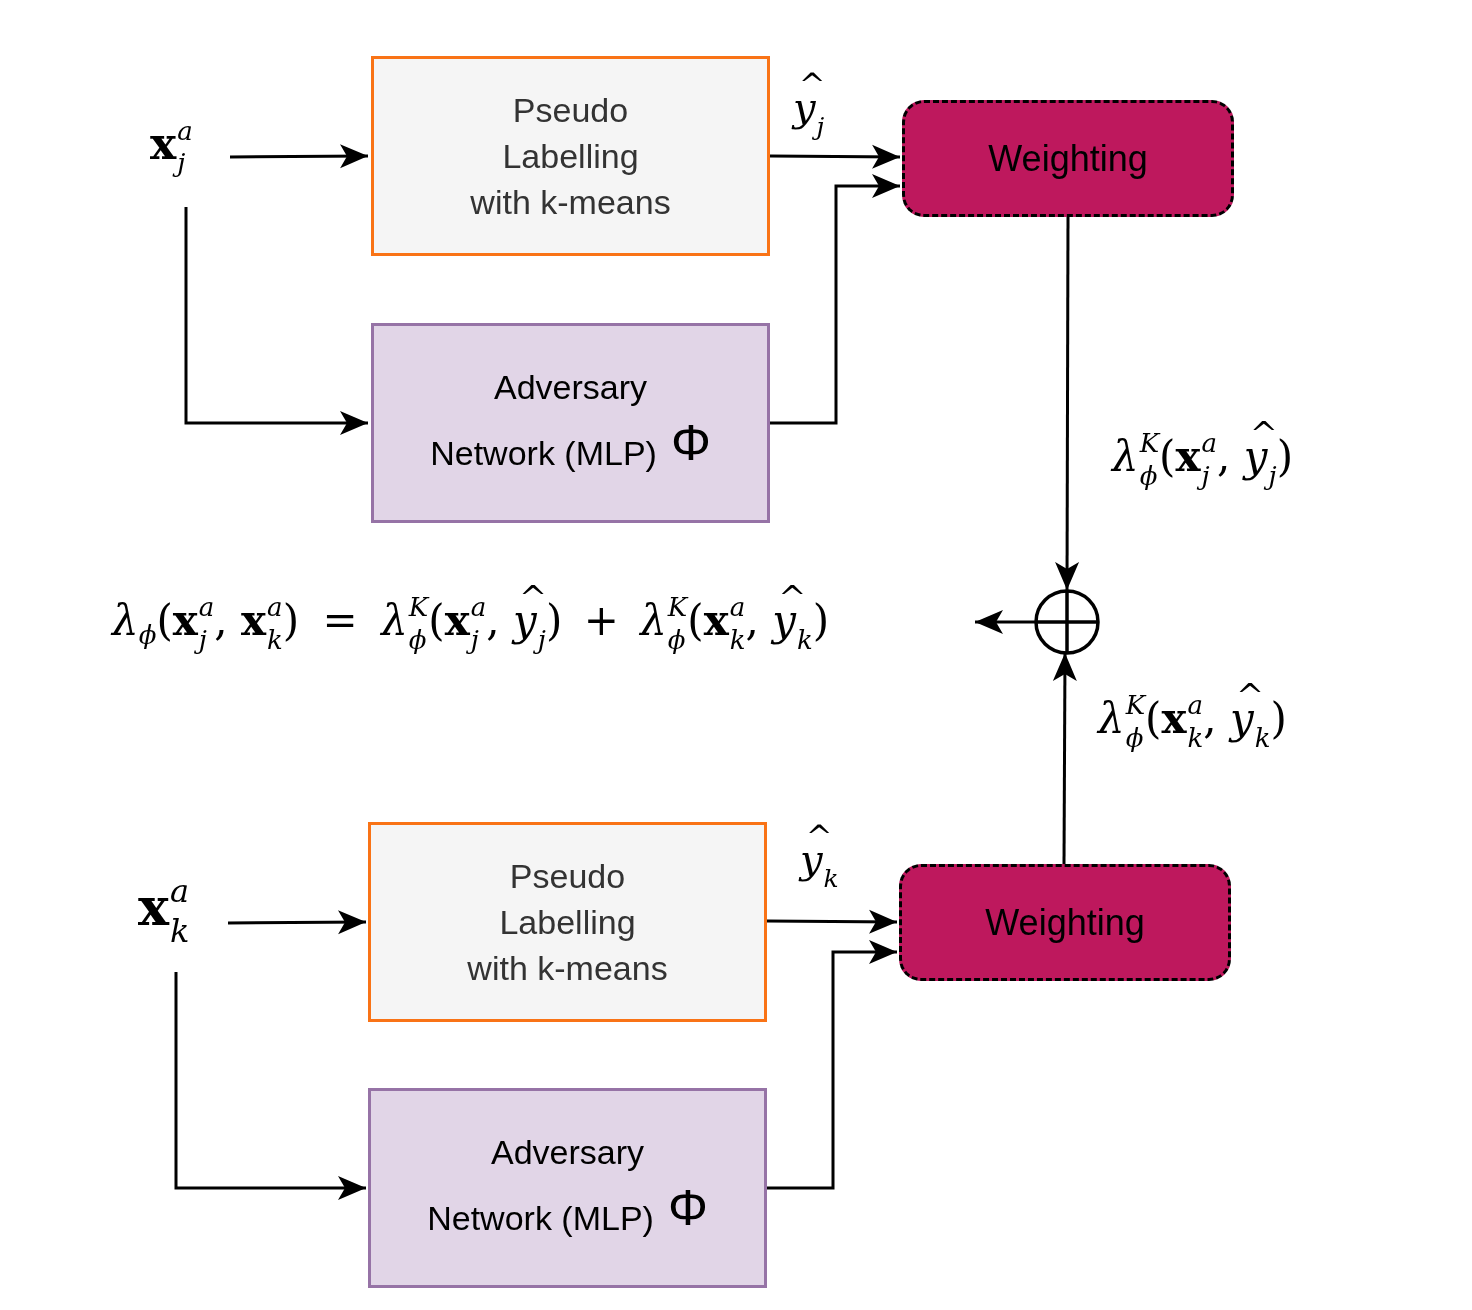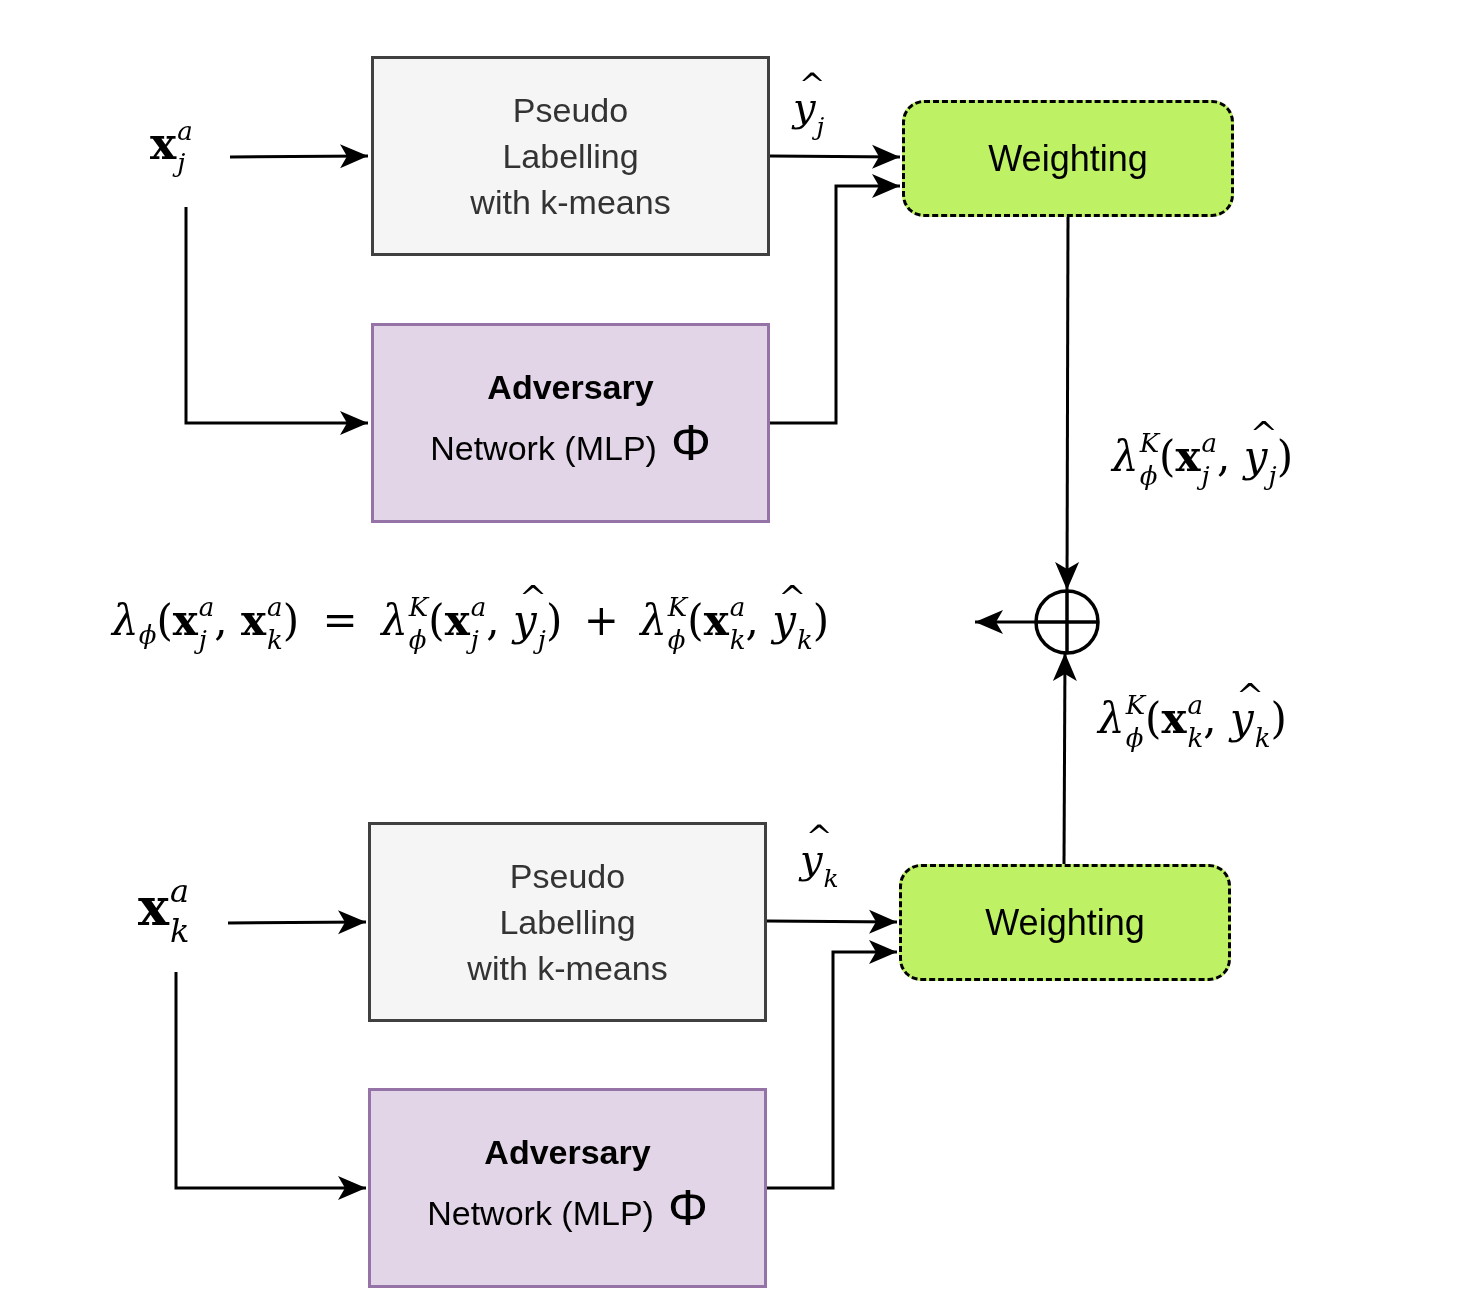--- a/index.html
+++ b/index.html
@@ -1,24 +1,24 @@
 <!DOCTYPE html>
 <html><head>
 <meta charset="utf-8">
 <style>
   html, body { margin: 0; padding: 0; background: #ffffff; }
   #canvas { position: relative; width: 1472px; height: 1310px; background: #ffffff; overflow: hidden; }
   svg#wires { position: absolute; left: 0; top: 0; }
   .box { position: absolute; box-sizing: border-box; display: flex; flex-direction: column; align-items: center; justify-content: center; text-align: center; font-family: "Liberation Sans", sans-serif; }
-  .pseudo { background: #f5f5f5; border: 3px solid #404040; color: #333333; font-size: 34px; line-height: 46px; }
+  .pseudo { background: #f5f5f5; border: 3px solid #f97316; color: #333333; font-size: 34px; line-height: 46px; }
   .adv { background: #e1d5e7; border: 3px solid #9673a6; color: #000000; font-size: 34px; }
-  .adv .l1 { line-height: 40px; margin-top: -6px; font-weight: bold; }
-  .adv .l2 { margin-top: 22px; display: flex; }
+  .adv .l1 { line-height: 40px; margin-top: -6px; }
+  .adv .l2 { margin-top: 22px; display: flex; align-items: flex-end; }
   .adv .phi { font-size: 50px; margin-left: 14px; line-height: 44px; position: relative; top: -8px; }
-  .weight { background: #bef264; border: 3px dashed #000000; border-radius: 22px; color: #000000; font-size: 36px; }
+  .weight { background: #be185d; border: 3px dashed #000000; border-radius: 22px; color: #000000; font-size: 36px; }
   .math { position: absolute; font-family: "DejaVu Serif", "Liberation Serif", serif; color: #000000; white-space: nowrap; }
   .math .it { font-style: italic; }
   .math .bf { font-weight: bold; font-style: normal; }
   .math sub, .math sup { font-size: 62%; }
   .ss { display: inline-flex; flex-direction: column; vertical-align: middle; line-height: 1; font-size: 62%; font-style: italic; margin-left: 1px; }
   .ss .sp { position: relative; top: -0.15em; }
   .ss .sb { position: relative; top: 0.1em; }
   .hat { display: inline-block; position: relative; font-style: italic; }
   .hat::before { content: "^"; position: absolute; left: 0.18em; top: -0.55em; font-style: normal; font-size: 0.8em; }
 </style>

